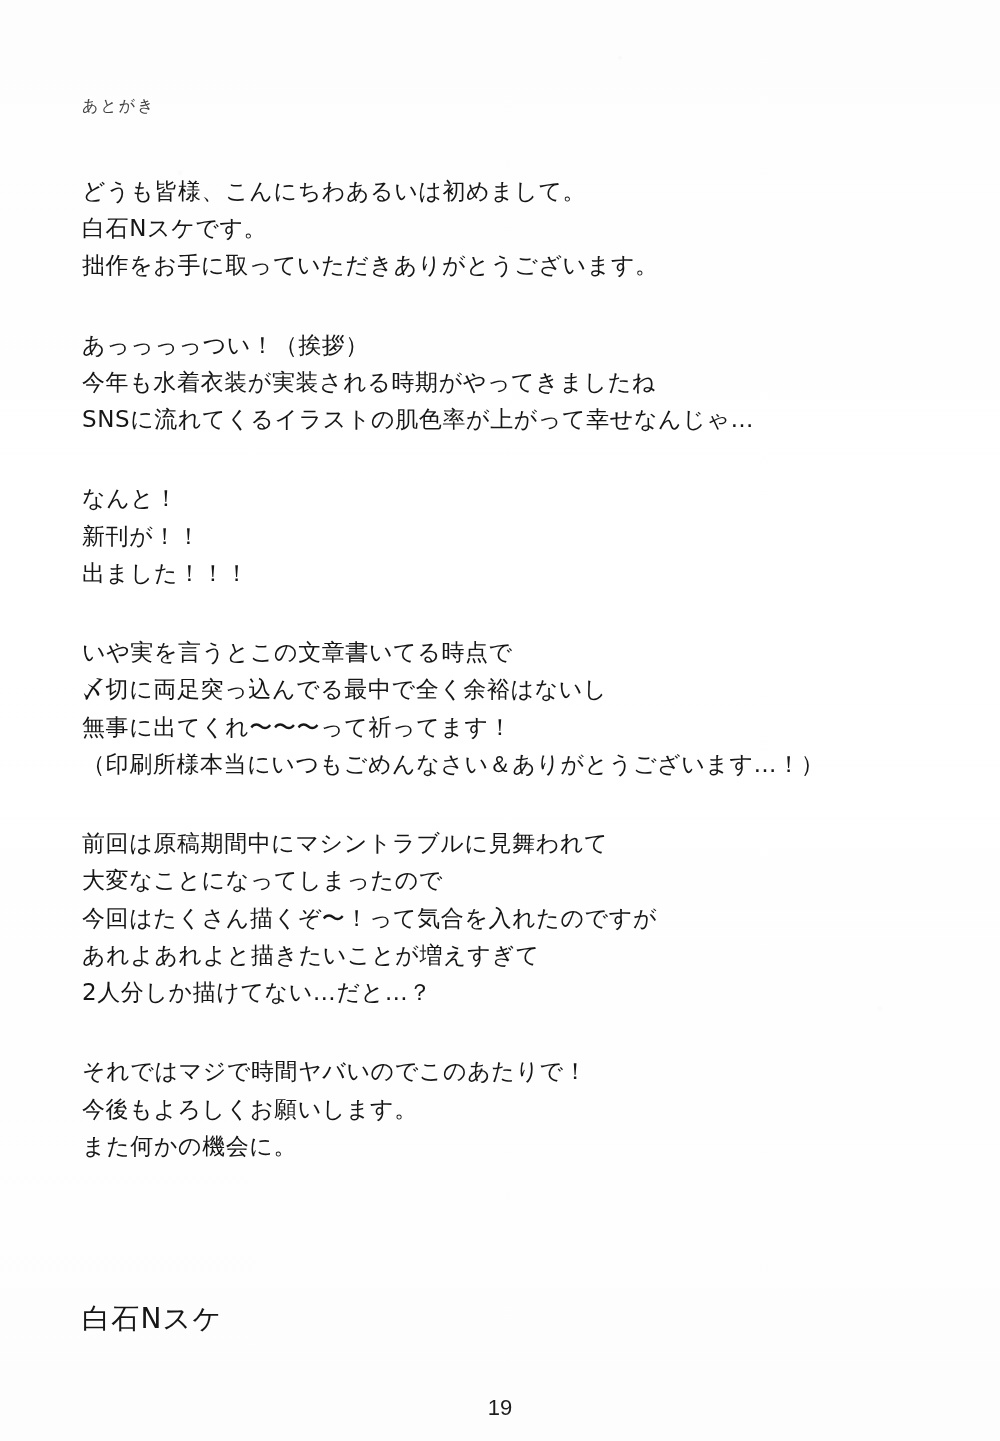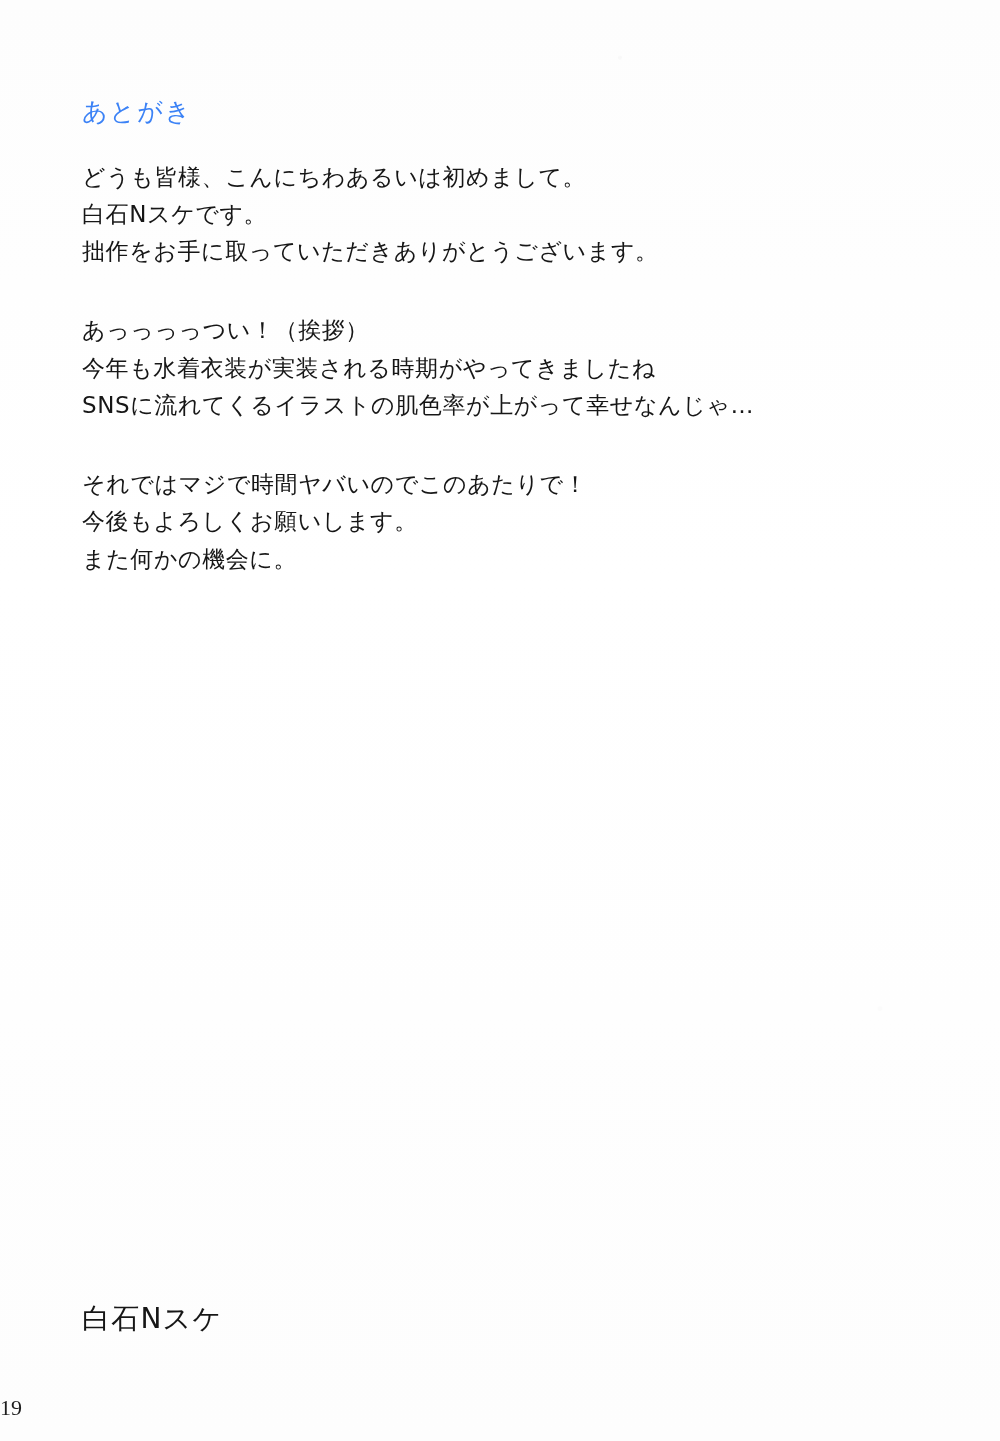--- a/index.html
+++ b/index.html
@@ -25,25 +25,25 @@
       radial-gradient(circle at 88% 70%, rgba(0,0,0,0.012) 0 2px, rgba(0,0,0,0) 3px),
       linear-gradient(180deg, #fdfdfd 0%, #ffffff 40%, #fdfdfd 100%);
   }
   .content {
     position: absolute;
     left: 82px;
     top: 96px;
     width: 840px;
   }
   .afterword-title {
-    font-size: 25px;
+    font-size: 16px;
     letter-spacing: 2px;
     line-height: 1.3;
-    margin-bottom: 30px;
-    color: #3b82f6;
+    margin-bottom: 56px;
+    color: #404040;
   }
   .para {
     font-size: 23px;
     line-height: 1.62;
     letter-spacing: 0.6px;
     margin-bottom: 42px;
     color: #161616;
     white-space: pre-line;
   }
   .para:last-of-type {
@@ -55,39 +55,51 @@
     top: 1300px;
     font-size: 28px;
     letter-spacing: 1.2px;
     color: #161616;
   }
   .page-number {
     position: absolute;
     left: 0;
     right: 0;
     top: 1395px;
-    text-align: left;
+    text-align: center;
     font-size: 22px;
-    font-family: Liberation Serif, serif;
+    font-family: Liberation Sans, sans-serif;
     color: #1d1d1d;
   }
 </style>
 </head>
 <body>
 
 <div class="page"></div>
 
 <div class="content">
   <div class="afterword-title">あとがき</div>
   <div class="para">どうも皆様、こんにちわあるいは初めまして。
 白石Nスケです。
 拙作をお手に取っていただきありがとうございます。</div>
   <div class="para">あっっっっつい！（挨拶）
 今年も水着衣装が実装される時期がやってきましたね
 SNSに流れてくるイラストの肌色率が上がって幸せなんじゃ…</div>
+  <div class="para">なんと！
+新刊が！！
+出ました！！！</div>
+  <div class="para">いや実を言うとこの文章書いてる時点で
+〆切に両足突っ込んでる最中で全く余裕はないし
+無事に出てくれ〜〜〜って祈ってます！
+（印刷所様本当にいつもごめんなさい＆ありがとうございます…！）</div>
+  <div class="para">前回は原稿期間中にマシントラブルに見舞われて
+大変なことになってしまったので
+今回はたくさん描くぞ〜！って気合を入れたのですが
+あれよあれよと描きたいことが増えすぎて
+2人分しか描けてない…だと…？</div>
   <div class="para">それではマジで時間ヤバいのでこのあたりで！
 今後もよろしくお願いします。
 また何かの機会に。</div>
 </div>
 
 <div class="signature">白石Nスケ</div>
 
 <div class="page-number">19</div>
 
 </body></html>

